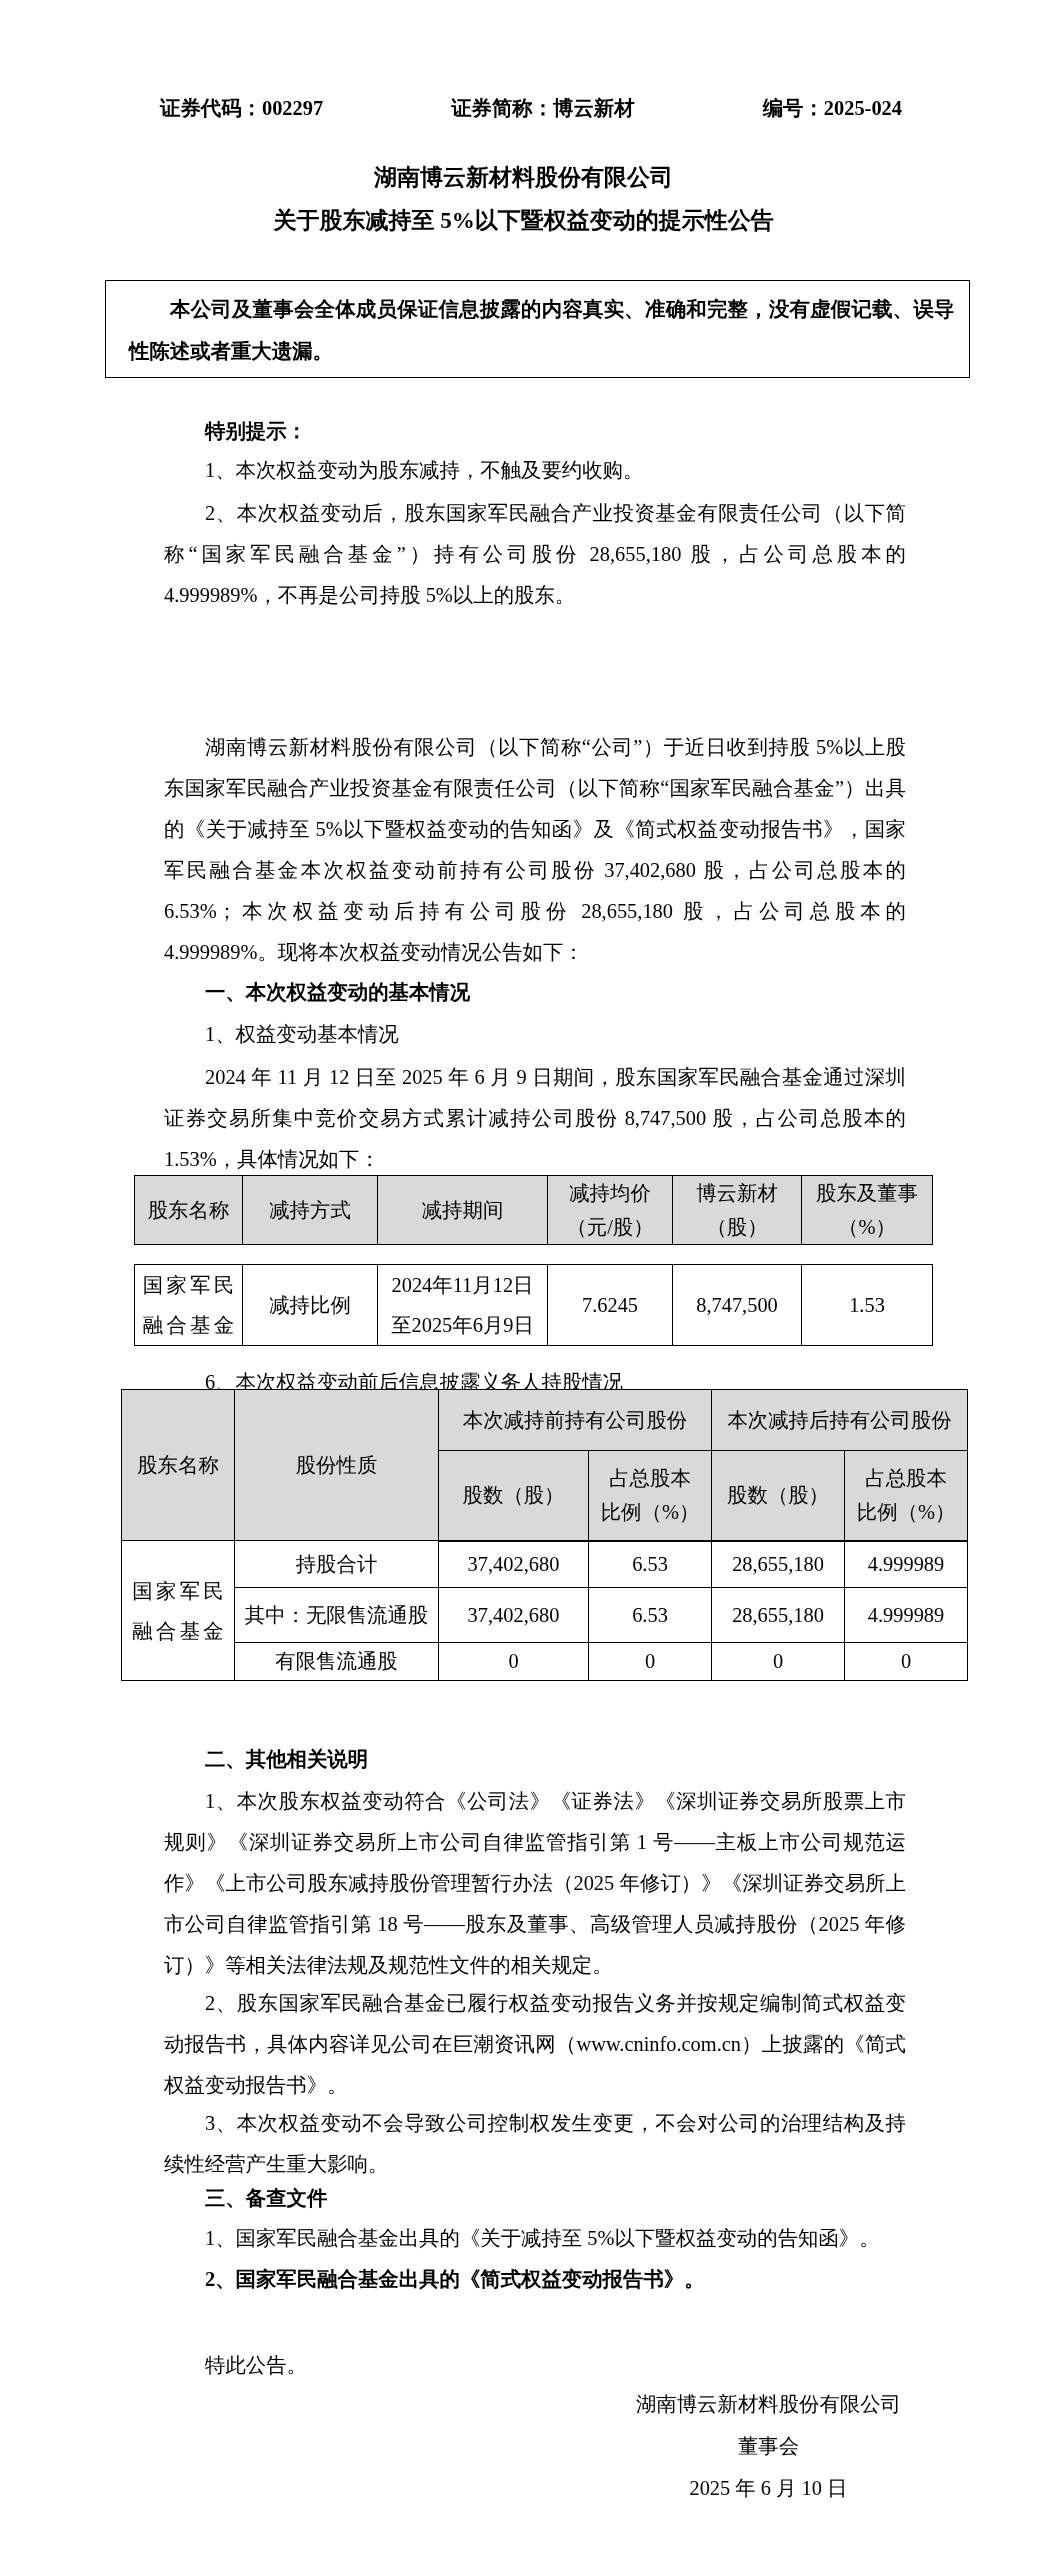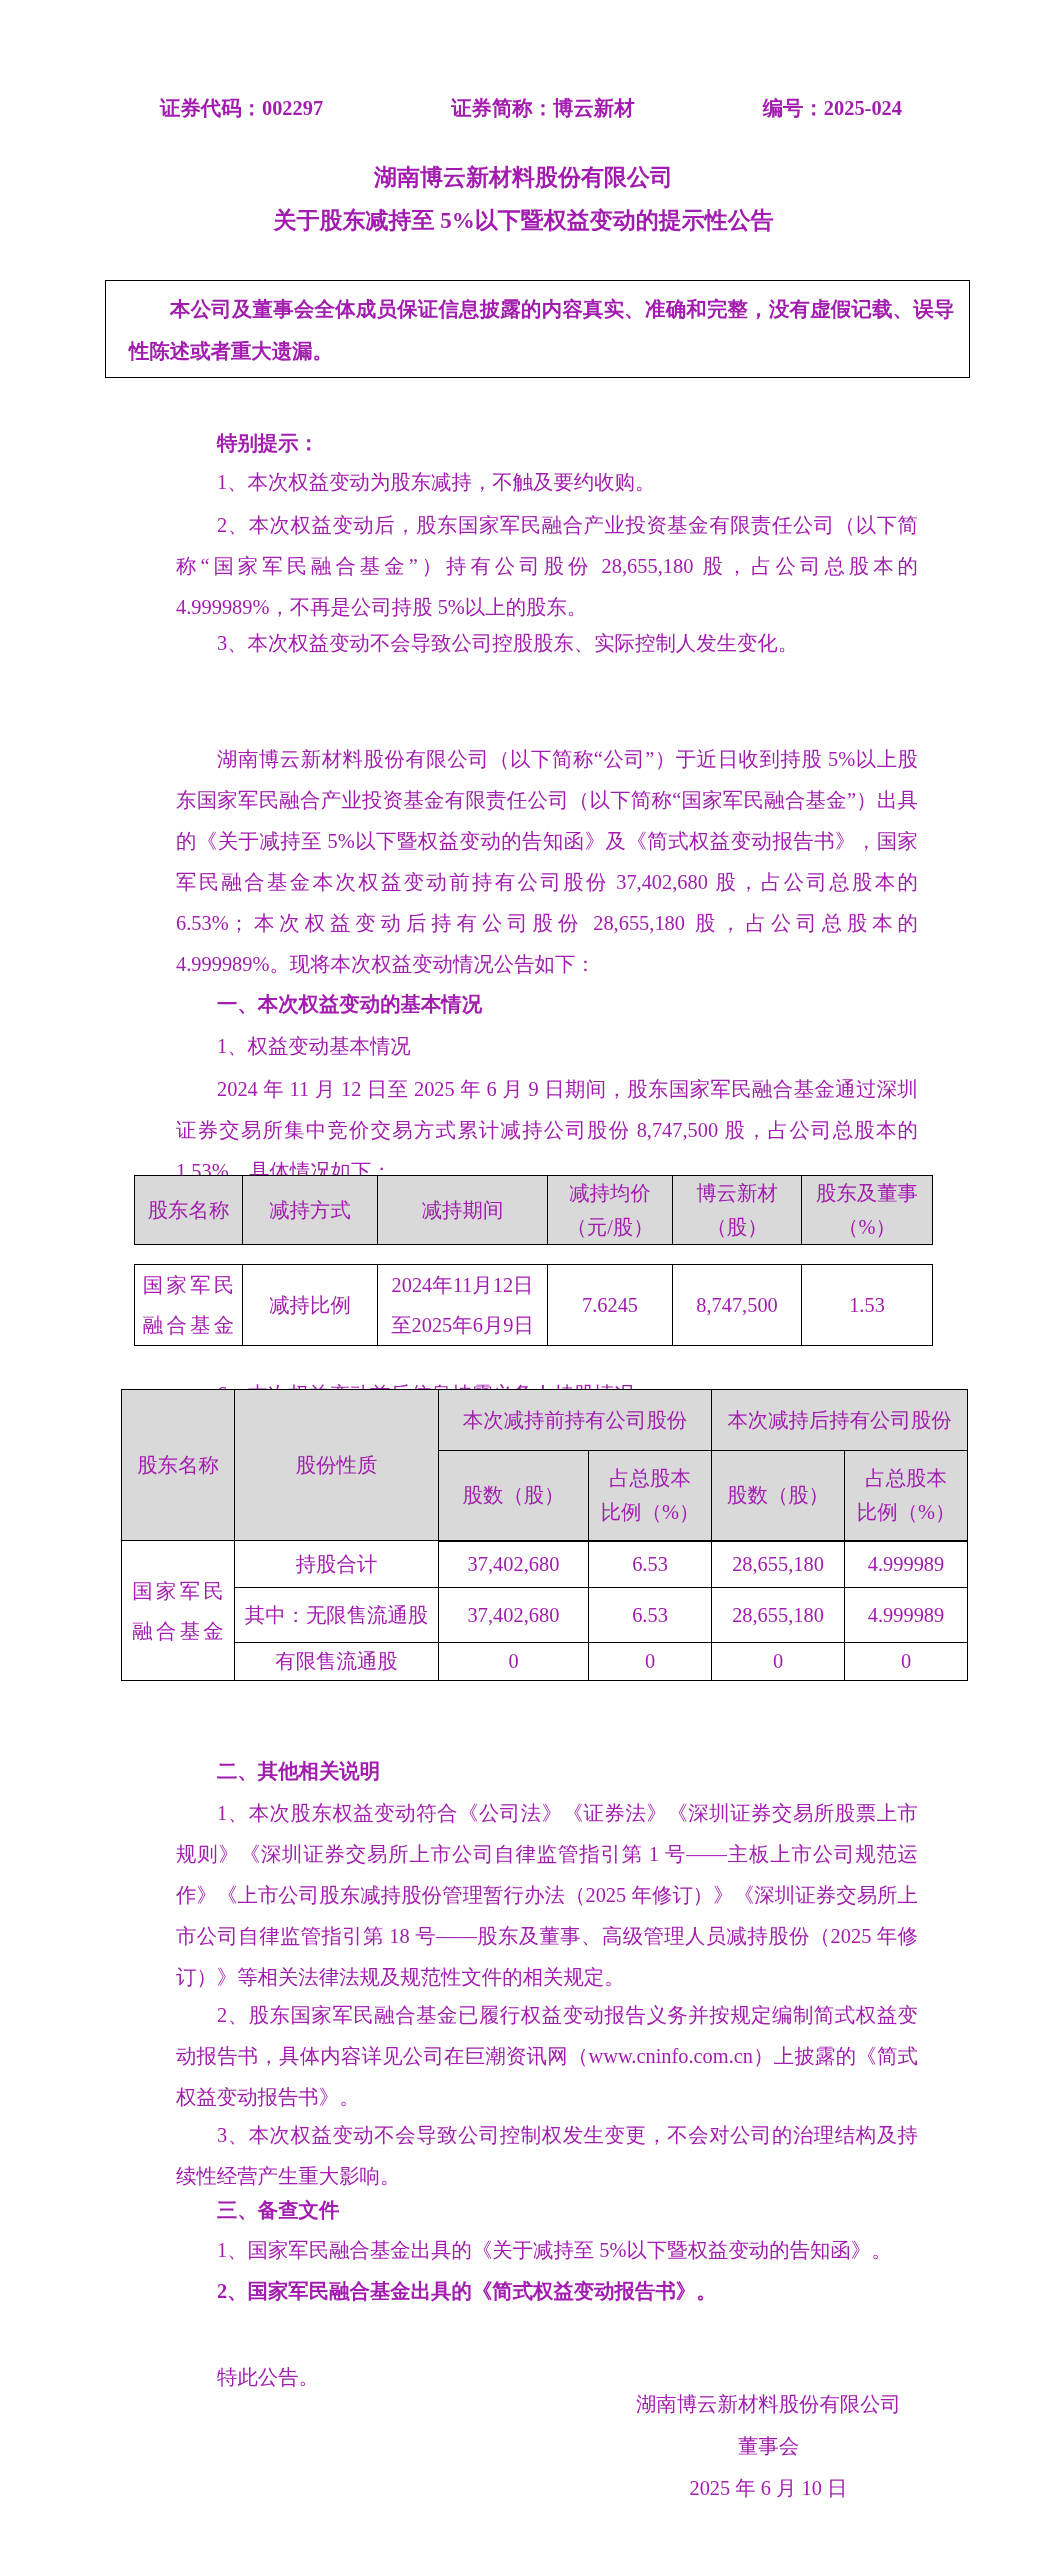--- a/index.html
+++ b/index.html
@@ -2,27 +2,27 @@
 <html style="font-size:10.6px"><head>
 <meta charset="utf-8">
 <style>
   html,body{margin:0;padding:0;background:#888;}
   .page{
     position:relative;
     width:1047px;height:2576px;
     margin:0 auto;
     background:#ffffff;
     font-family:"Liberation Serif","DejaVu Serif",serif;
-    color:#a21caf;
+    color:#000000;
     font-size:20.4px;
     line-height:41px;
   }
   .abs{position:absolute;}
   .textcol{left:160px;width:742px;}
-  .para{text-align:justify;text-indent:41px;margin:16px;}
+  .para{text-align:justify;text-indent:41px;margin:4px;}
   .bold{font-weight:bold;}
   .headerline{display:flex;justify-content:space-between;font-weight:bold;white-space:nowrap;}
   .title{left:0;width:1047px;text-align:center;font-weight:bold;font-size:23px;line-height:44px;margin:0;}
   .noticebox{
     left:105px;width:865px;height:98px;
     border:1.3px solid #000;box-sizing:border-box;
     padding:6.6px 14.5px 0 14.5px;
   }
   .noticebox p{margin:0;font-weight:bold;text-align:justify;text-indent:41px;line-height:42px;}
   table{border-collapse:collapse;table-layout:fixed;}
@@ -55,21 +55,20 @@
   <p class="abs title" style="top:156px;">湖南博云新材料股份有限公司</p>
   <p class="abs title" style="top:199px;">关于股东减持至 5%以下暨权益变动的提示性公告</p>
 
   <div class="abs noticebox" style="top:280px;padding-left:23px;">
     <p>本公司及董事会全体成员保证信息披露的内容真实、准确和完整，没有虚假记载、误导性陈述或者重大遗漏。</p>
   </div>
 
   <p class="abs textcol para bold" style="top:407px;">特别提示：</p>
   <p class="abs textcol para" style="top:446px;">1、本次权益变动为股东减持，不触及要约收购。</p>
   <p class="abs textcol para" style="top:489px;">2、本次权益变动后，股东国家军民融合产业投资基金有限责任公司（以下简称“国家军民融合基金”）持有公司股份 28,655,180 股，占公司总股本的 4.999989%，不再是公司持股 5%以上的股东。</p>
-  <p class="abs textcol para" style="top:607px;">3、本次权益变动不会导致公司控股股东、实际控制人发生变化。</p>
 
   <p class="abs textcol para" style="top:723px;">湖南博云新材料股份有限公司（以下简称“公司”）于近日收到持股 5%以上股东国家军民融合产业投资基金有限责任公司（以下简称“国家军民融合基金”）出具的《关于减持至 5%以下暨权益变动的告知函》及《简式权益变动报告书》，国家军民融合基金本次权益变动前持有公司股份 37,402,680 股，占公司总股本的 6.53%；本次权益变动后持有公司股份 28,655,180 股，占公司总股本的 4.999989%。现将本次权益变动情况公告如下：</p>
 
   <p class="abs textcol para bold" style="top:968px;">一、本次权益变动的基本情况</p>
   <p class="abs textcol para" style="top:1010px;">1、权益变动基本情况</p>
   <p class="abs textcol para" style="top:1053px;">2024 年 11 月 12 日至 2025 年 6 月 9 日期间，股东国家军民融合基金通过深圳证券交易所集中竞价交易方式累计减持公司股份 8,747,500 股，占公司总股本的 1.53%，具体情况如下：</p>
 
   <div class="abs" style="top:1175px;left:134px;width:799px;">
     <table class="dtable" style="width:799px;">
       <colgroup>

